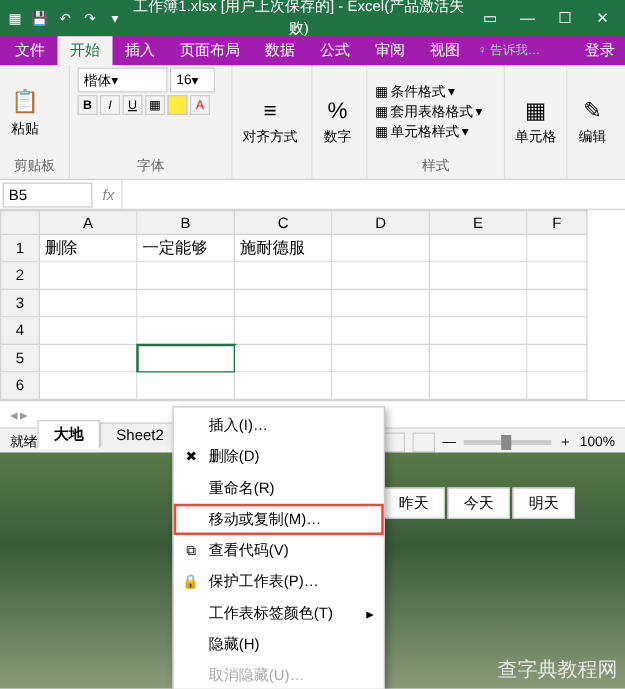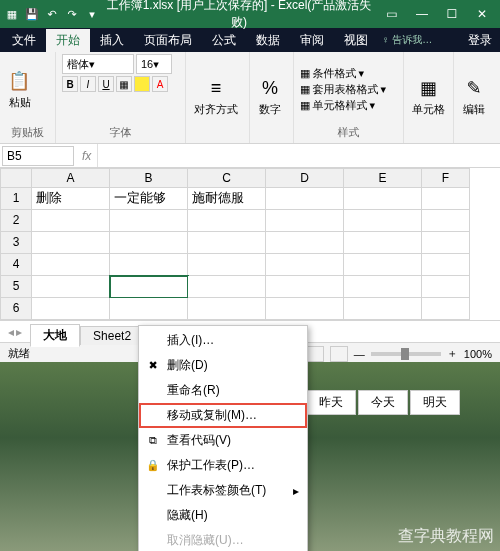--- a/index.html
+++ b/index.html
@@ -3,21 +3,21 @@
 <meta charset="utf-8">
 <style>
 * { box-sizing: border-box; margin: 0; padding: 0; font-family: "Microsoft YaHei", sans-serif; }
 body { width: 500px; height: 551px; background: #f0f0f0; overflow: hidden; position: relative; font-size: 12px; }
 .titlebar { background: #217346; color: #fff; height: 28px; display: flex; align-items: center; padding: 0 4px; }
 .titlebar .icons-left { display: flex; gap: 4px; }
 .titlebar .icons-left span { width: 16px; height: 16px; display: flex; align-items: center; justify-content: center; font-size: 11px; }
 .titlebar .title { flex: 1; text-align: center; font-size: 12px; }
 .titlebar .win-controls { display: flex; gap: 2px; }
 .titlebar .win-controls span { width: 28px; height: 20px; display: flex; align-items: center; justify-content: center; cursor: pointer; }
-.tabs { background: #0f172a; display: flex; align-items: center; height: 24px; padding-left: 2px; color: #fff; }
+.tabs { background: #a21caf; display: flex; align-items: center; height: 24px; padding-left: 2px; color: #fff; }
 .tabs .tab { padding: 3px 10px; font-size: 12px; cursor: pointer; }
 .tabs .tab.active { background: #f3f3f3; color: #217346; }
 .tabs .tellme { color: #a0d0b8; margin-left: 4px; font-size: 10px; }
 .tabs .right { margin-left: auto; display: flex; align-items: center; gap: 23px; padding-right: 8px; }
 .ribbon { background: #f3f3f3; border-bottom: 1px solid #d4d4d4; height: 92px; display: flex; }
 .rgroup { border-right: 1px solid #e0e0e0; padding: 2px 6px; display: flex; flex-direction: column; justify-content: space-between; }
 .rgroup .glabel { text-align: center; font-size: 11px; color: #666; padding: 1px 0; }
 .rgroup .gcontent { flex: 1; display: flex; align-items: center; gap: 4px; }
 .bigbtn { display: flex; flex-direction: column; align-items: center; gap: 2px; padding: 2px; cursor: pointer; font-size: 11px; }
 .bigbtn .icn { width: 24px; height: 24px; display: flex; align-items: center; justify-content: center; font-size: 18px; }
@@ -35,21 +35,21 @@
 .colheaders { display: flex; height: 20px; }
 .corner { width: 32px; background: #f0f0f0; border: 1px solid #d4d4d4; }
 .colh { background: #f0f0f0; border: 1px solid #d4d4d4; border-left: none; text-align: center; font-size: 12px; line-height: 18px; }
 .rows { display: flex; flex-direction: column; }
 .row { display: flex; height: 22px; }
 .rowh { width: 32px; background: #f0f0f0; border: 1px solid #d4d4d4; border-top: none; text-align: center; font-size: 12px; line-height: 20px; }
 .cell { border-right: 1px solid #d4d4d4; border-bottom: 1px solid #d4d4d4; padding: 1px 4px; font-size: 13px; background: #fff; overflow: hidden; white-space: nowrap; }
 .cell.sel { outline: 2px solid #217346; outline-offset: -1px; }
 .sheettabs { background: #fff; border-top: 1px solid #d4d4d4; height: 22px; display: flex; align-items: center; padding-left: 8px; gap: 0; }
 .sheettabs .nav { display: flex; gap: 2px; margin-right: 8px; color: #999; }
-.sheettab { padding: 2px 12px; border: 1px solid #ccc; border-bottom: none; background: #fff; font-size: 12px; cursor: pointer; position: relative; top: 4px; }
+.sheettab { padding: 2px 12px; border: 1px solid #ccc; border-bottom: none; background: #fff; font-size: 12px; cursor: pointer; position: relative; top: 16px; }
 .sheettab.active { background: #fff; border-bottom: 1px solid #fff; font-weight: bold; }
 .sheettab.inactive { background: #f0f0f0; }
 .addsheet { padding: 2px 8px; color: #666; cursor: pointer; }
 .statusbar { background: #f3f3f3; border-top: 1px solid #d4d4d4; height: 22px; display: flex; align-items: center; padding: 0 8px; font-size: 11px; }
 .statusbar .right { margin-left: auto; display: flex; align-items: center; gap: 6px; }
 .viewbtn { width: 18px; height: 16px; border: 1px solid #ccc; cursor: pointer; }
 .zoomslider { width: 70px; height: 4px; background: #ccc; position: relative; }
 .zoomslider .thumb { width: 8px; height: 12px; background: #888; position: absolute; top: -4px; left: 30px; }
 
 .contextmenu { position: absolute; left: 138px; top: 325px; width: 170px; background: #fff; border: 1px solid #c8c8c8; box-shadow: 2px 2px 6px rgba(0,0,0,0.3); z-index: 100; padding: 2px 0; }
@@ -82,22 +82,22 @@
     <span>☐</span>
     <span>✕</span>
   </div>
 </div>
 
 <div class="tabs">
   <div class="tab">文件</div>
   <div class="tab active">开始</div>
   <div class="tab">插入</div>
   <div class="tab">页面布局</div>
+  <div class="tab">数据</div>
   <div class="tab">公式</div>
-  <div class="tab">数据</div>
   <div class="tab">审阅</div>
   <div class="tab">视图</div>
   <div class="tellme">♀ <span>告诉我…</span></div>
   <div class="right">
     <span>登录</span>
   </div>
 </div>
 
 <div class="ribbon">
   <div class="rgroup" style="width:56px">

